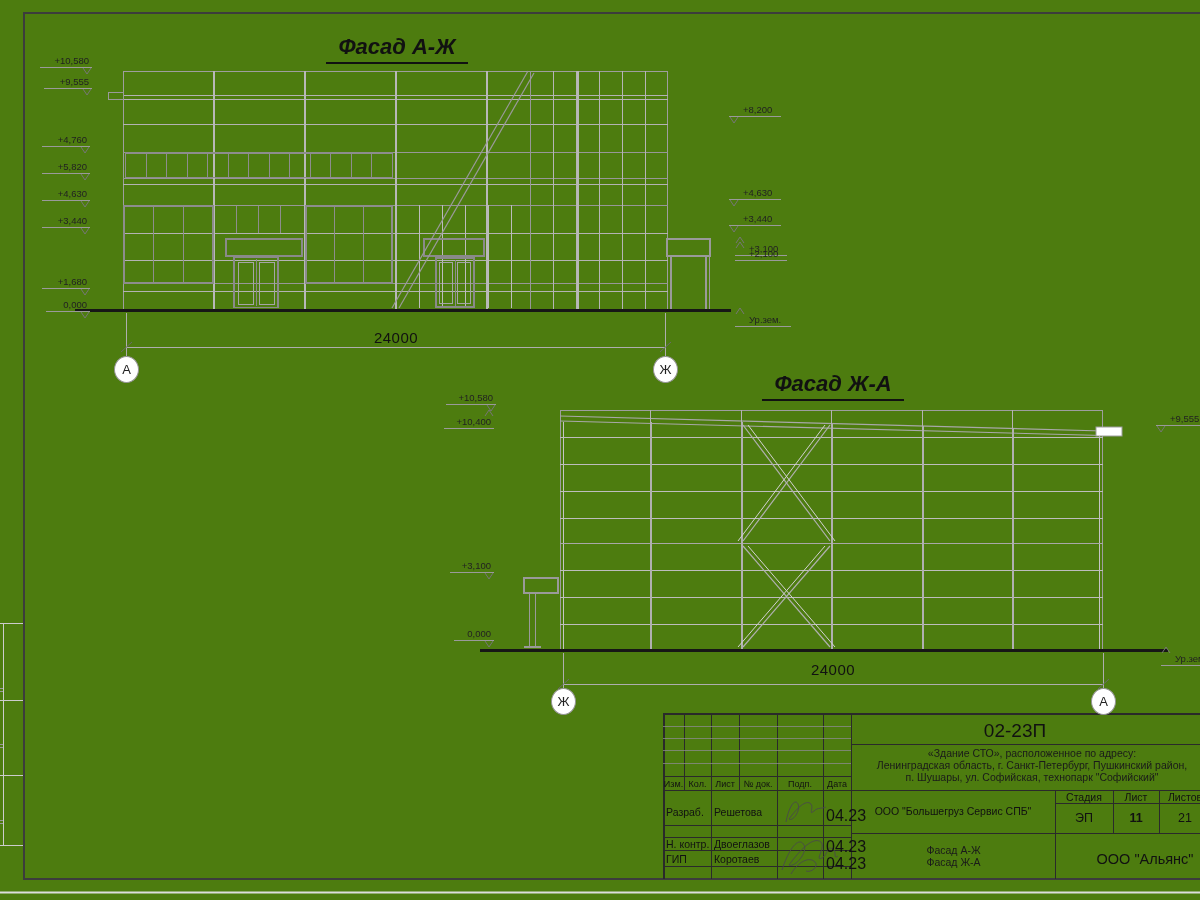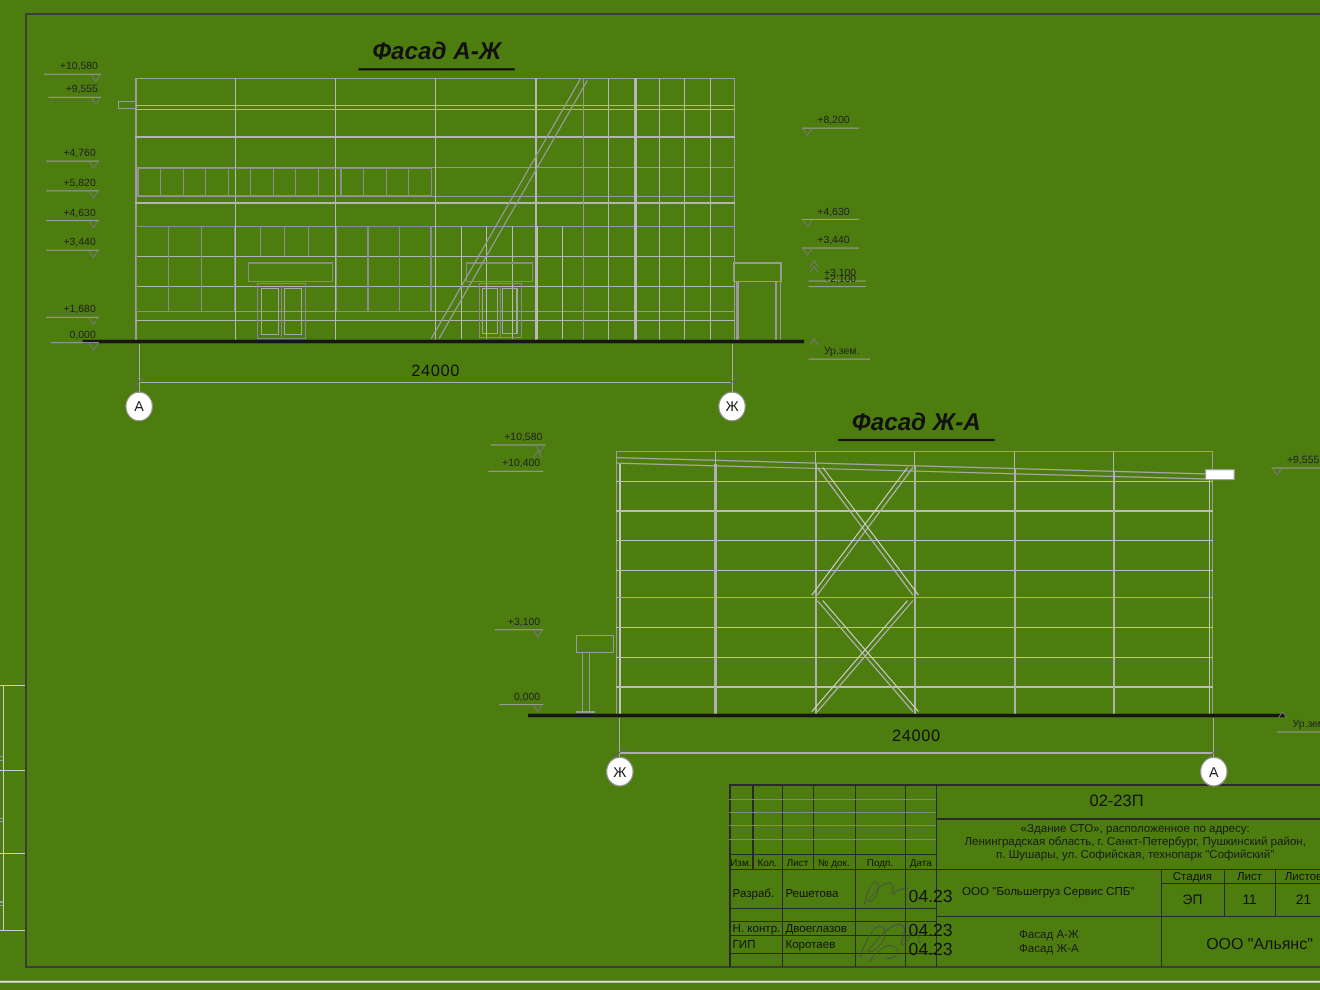--- a/index.html
+++ b/index.html
@@ -22,21 +22,21 @@
   .fl-dl{left:0;top:100%;}
   .fl-ur{right:0;bottom:100%;}
   .fl-ul{left:0;bottom:100%;}
   
   .dim{position:absolute;font-size:15px;letter-spacing:.5px;text-align:center;color:#111;}
   .axis{position:absolute;width:23px;height:25px;border:1px solid #949494;border-radius:50%;
         background:#fff;text-align:center;line-height:25px;font-size:13px;color:#222;}
   
   .tbt{position:absolute;white-space:nowrap;color:#111;}
   .c{text-align:center;}
-  .doc-num{font-size:15px;}
+  .doc-num{font-size:19px;}
   .addr{font-size:10.5px;line-height:12px;white-space:normal;text-align:center;}
   .hdr{font-size:9px;}
   .cell{font-size:10.5px;}
   .date{font-size:16px;}
   .stage-h{font-size:10.5px;}
   .stage-v{font-size:12.5px;}
   .org{font-size:14.5px;}
 </style>
 </head>
 <body>
@@ -513,21 +513,21 @@
   <div class="tbt cell" style="left:666px;top:853px;">ГИП</div>
   <div class="tbt cell" style="left:714px;top:853px;">Коротаев</div>
   <div class="tbt date" style="left:826px;top:855px;">04.23</div>
 
   <div class="tbt cell c" style="left:855px;top:805px;width:196px;">ООО "Большегруз Сервис СПБ"</div>
 
   <div class="tbt stage-h c" style="left:1055px;top:791px;width:58px;">Стадия</div>
   <div class="tbt stage-h c" style="left:1113px;top:791px;width:46px;">Лист</div>
   <div class="tbt stage-h c" style="left:1159px;top:791px;width:52px;">Листов</div>
   <div class="tbt stage-v c" style="left:1055px;top:811px;width:58px;">ЭП</div>
-  <div class="tbt stage-v c" style="left:1113px;top:811px;width:46px;">11</div>
+  <div class="tbt stage-v c" style="left:1113px;top:811px;width:46px;font-weight:bold;">11</div>
   <div class="tbt stage-v c" style="left:1159px;top:811px;width:52px;">21</div>
 
   <div class="abs c" style="left:852px;top:845px;width:203px;font-size:10.5px;line-height:11.5px;">
     <div>Фасад А-Ж</div>
     <div>Фасад Ж-А</div>
   </div>
   <div class="tbt org c" style="left:1057px;top:851px;width:176px;">ООО "Альянс"</div>
 
 </div>
 

